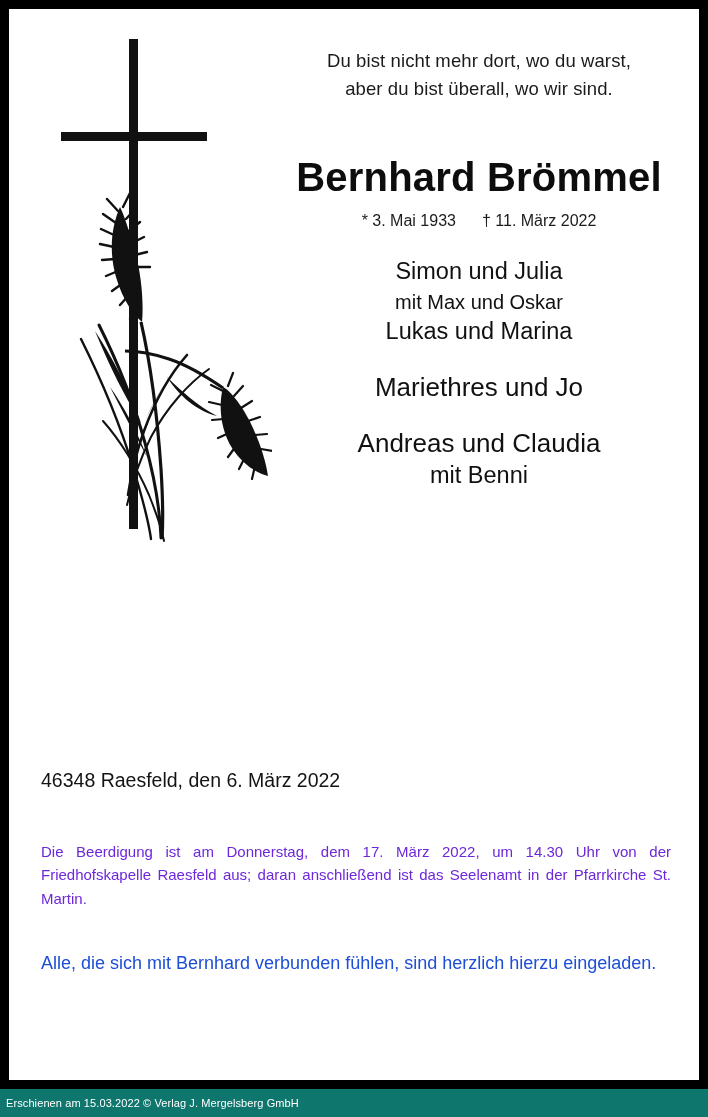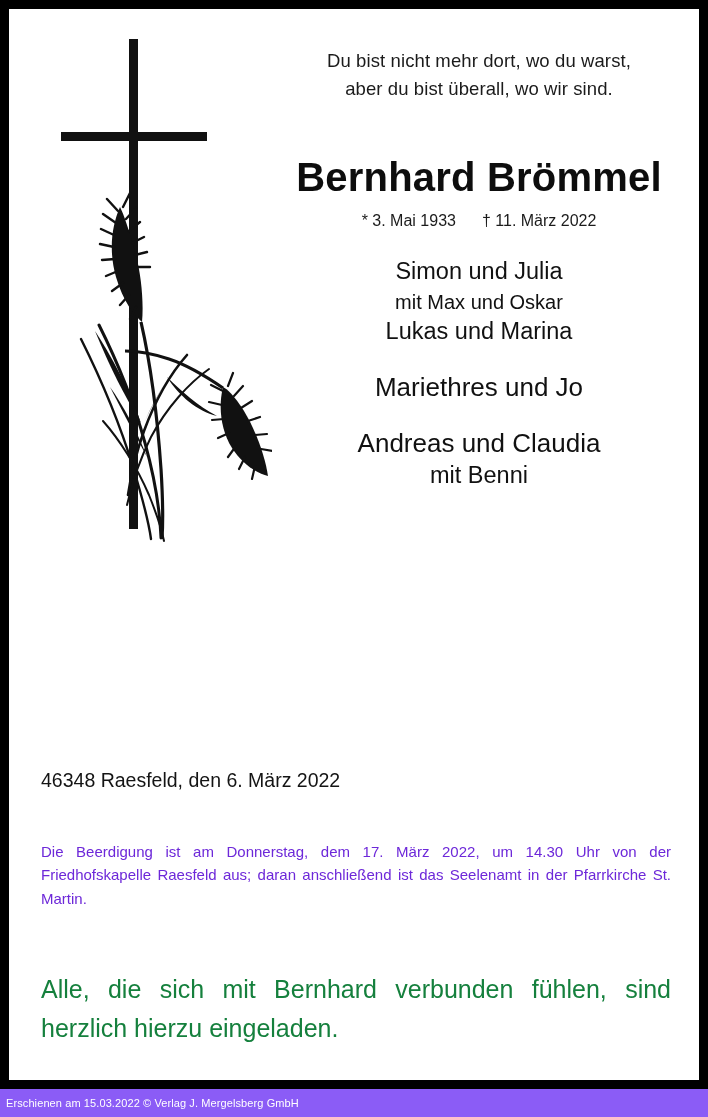--- a/index.html
+++ b/index.html
@@ -110,35 +110,35 @@
     color: #141414;
   }
   .funeral {
     margin-top: 48px;
     font-size: 15px;
     line-height: 1.55;
     color: #6d28d9;
     text-align: justify;
   }
   .invite {
-    margin-top: 60px;
-    font-size: 25px;
+    margin-top: 40px;
+    font-size: 18px;
     line-height: 1.55;
-    color: #15803d;
+    color: #1d4ed8;
     text-align: justify;
   }
 
   
   .footer {
     position: absolute;
     left: 0;
     top: 1089px;
     width: 708px;
     height: 28px;
-    background: #8b5cf6;
+    background: #0f766e;
     color: #ffffff;
     font-size: 11px;
     display: flex;
     align-items: center;
     padding-left: 6px;
     box-sizing: border-box;
     letter-spacing: 0.1px;
   }
 </style>
 </head>

